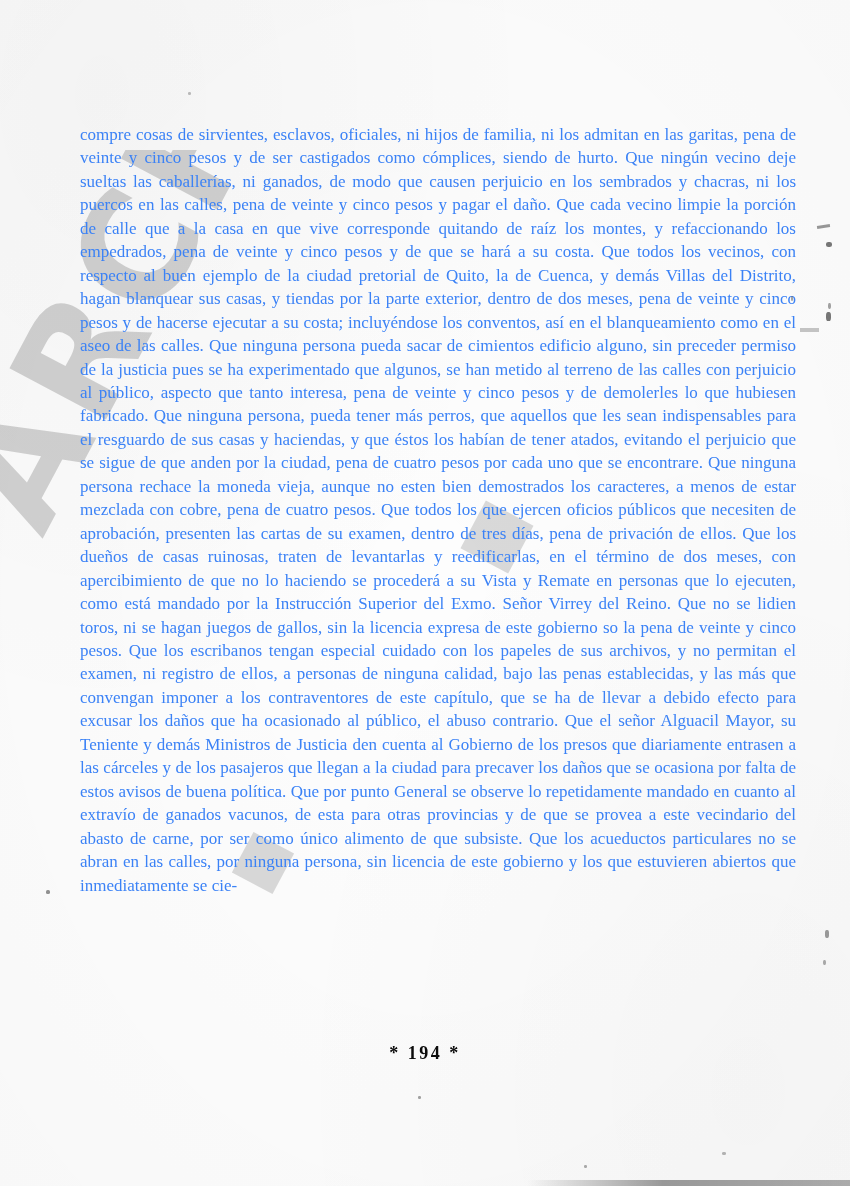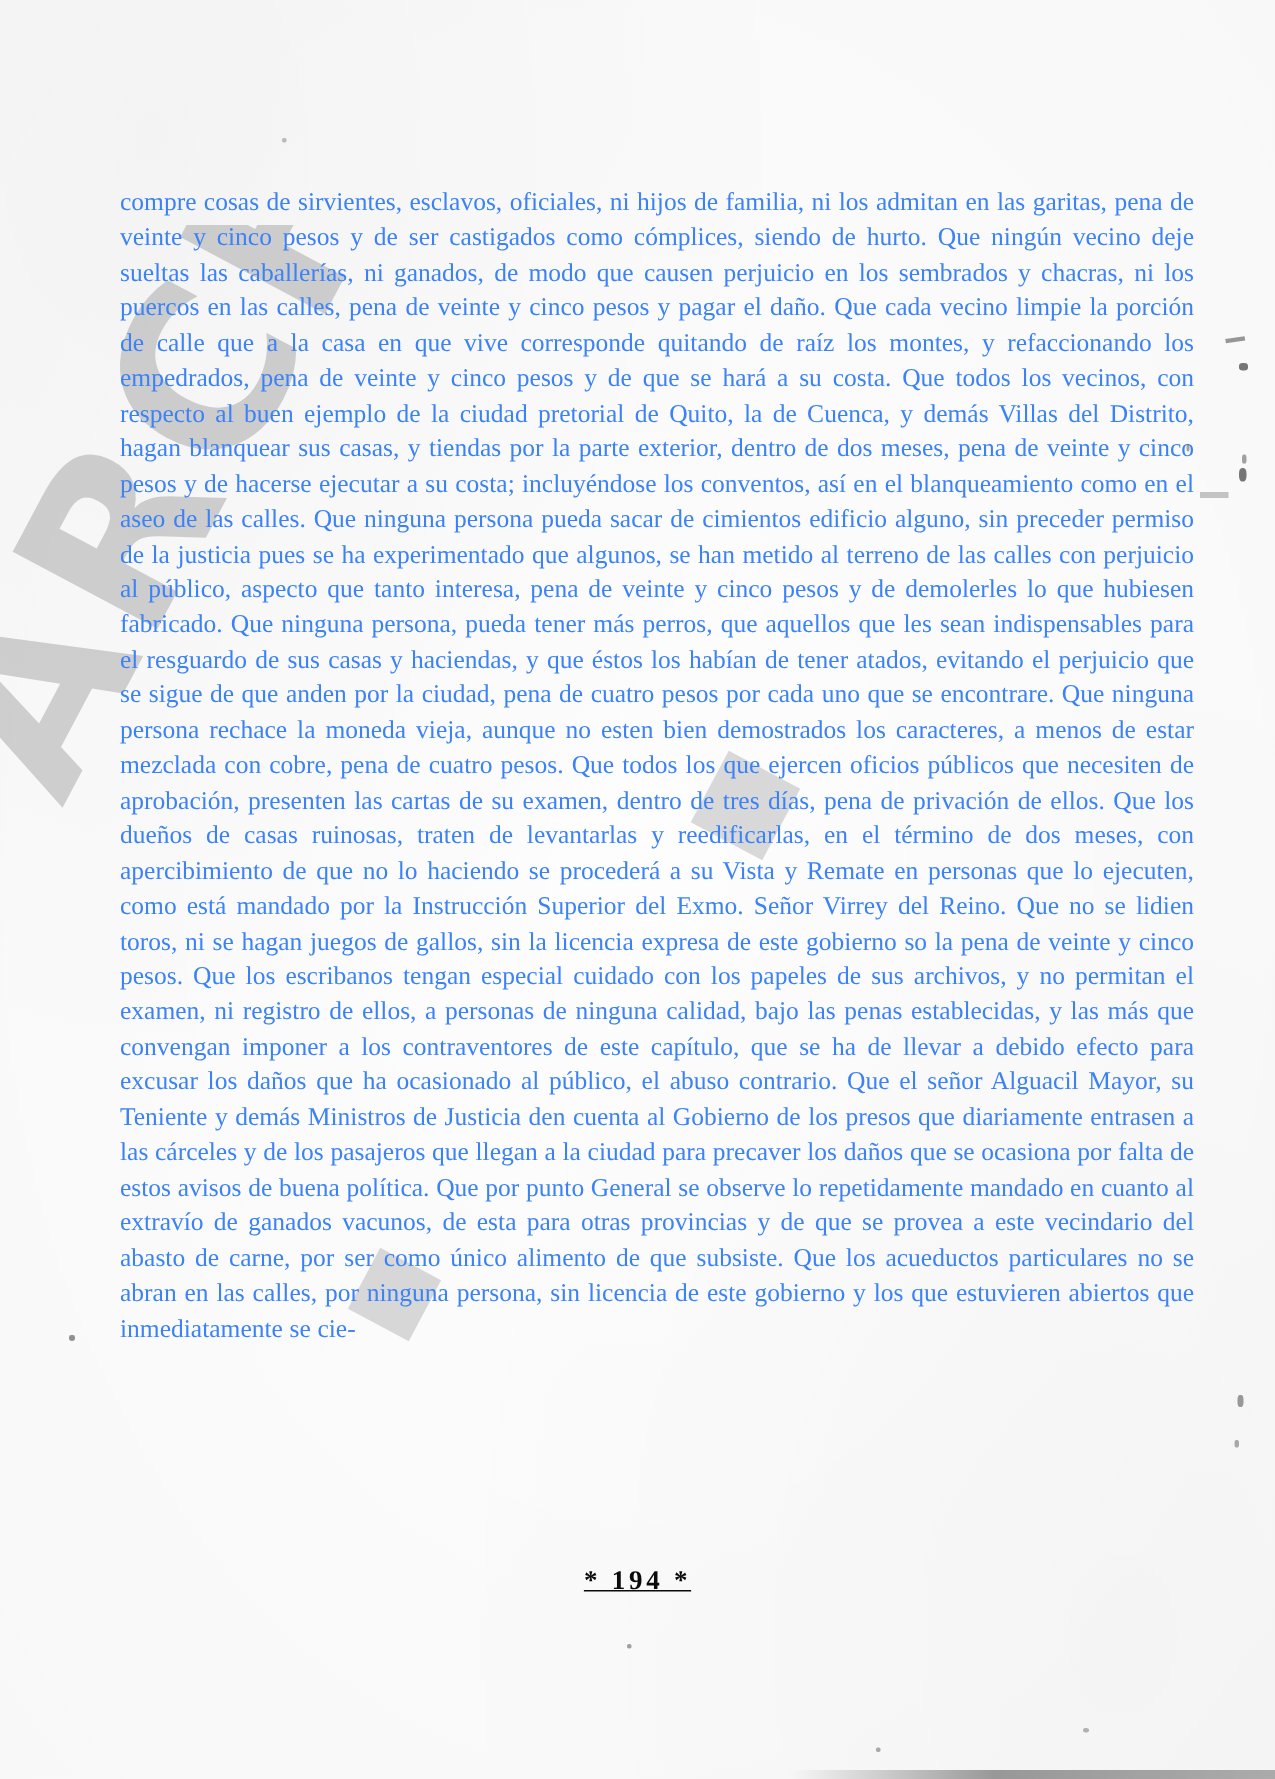--- a/index.html
+++ b/index.html
@@ -83,21 +83,20 @@
   .folio {
     position: absolute;
     left: 0;
     right: 0;
     top: 1043px;
     text-align: center;
     font-size: 18px;
     font-weight: 700;
     letter-spacing: 2.5px;
     color: #0b0b0b;
-    text-decoration: underline;
   }
 
   
   .speck {
     position: absolute;
     background: #4a4a4a;
     border-radius: 40%;
     pointer-events: none;
     opacity: 0.75;
   }

